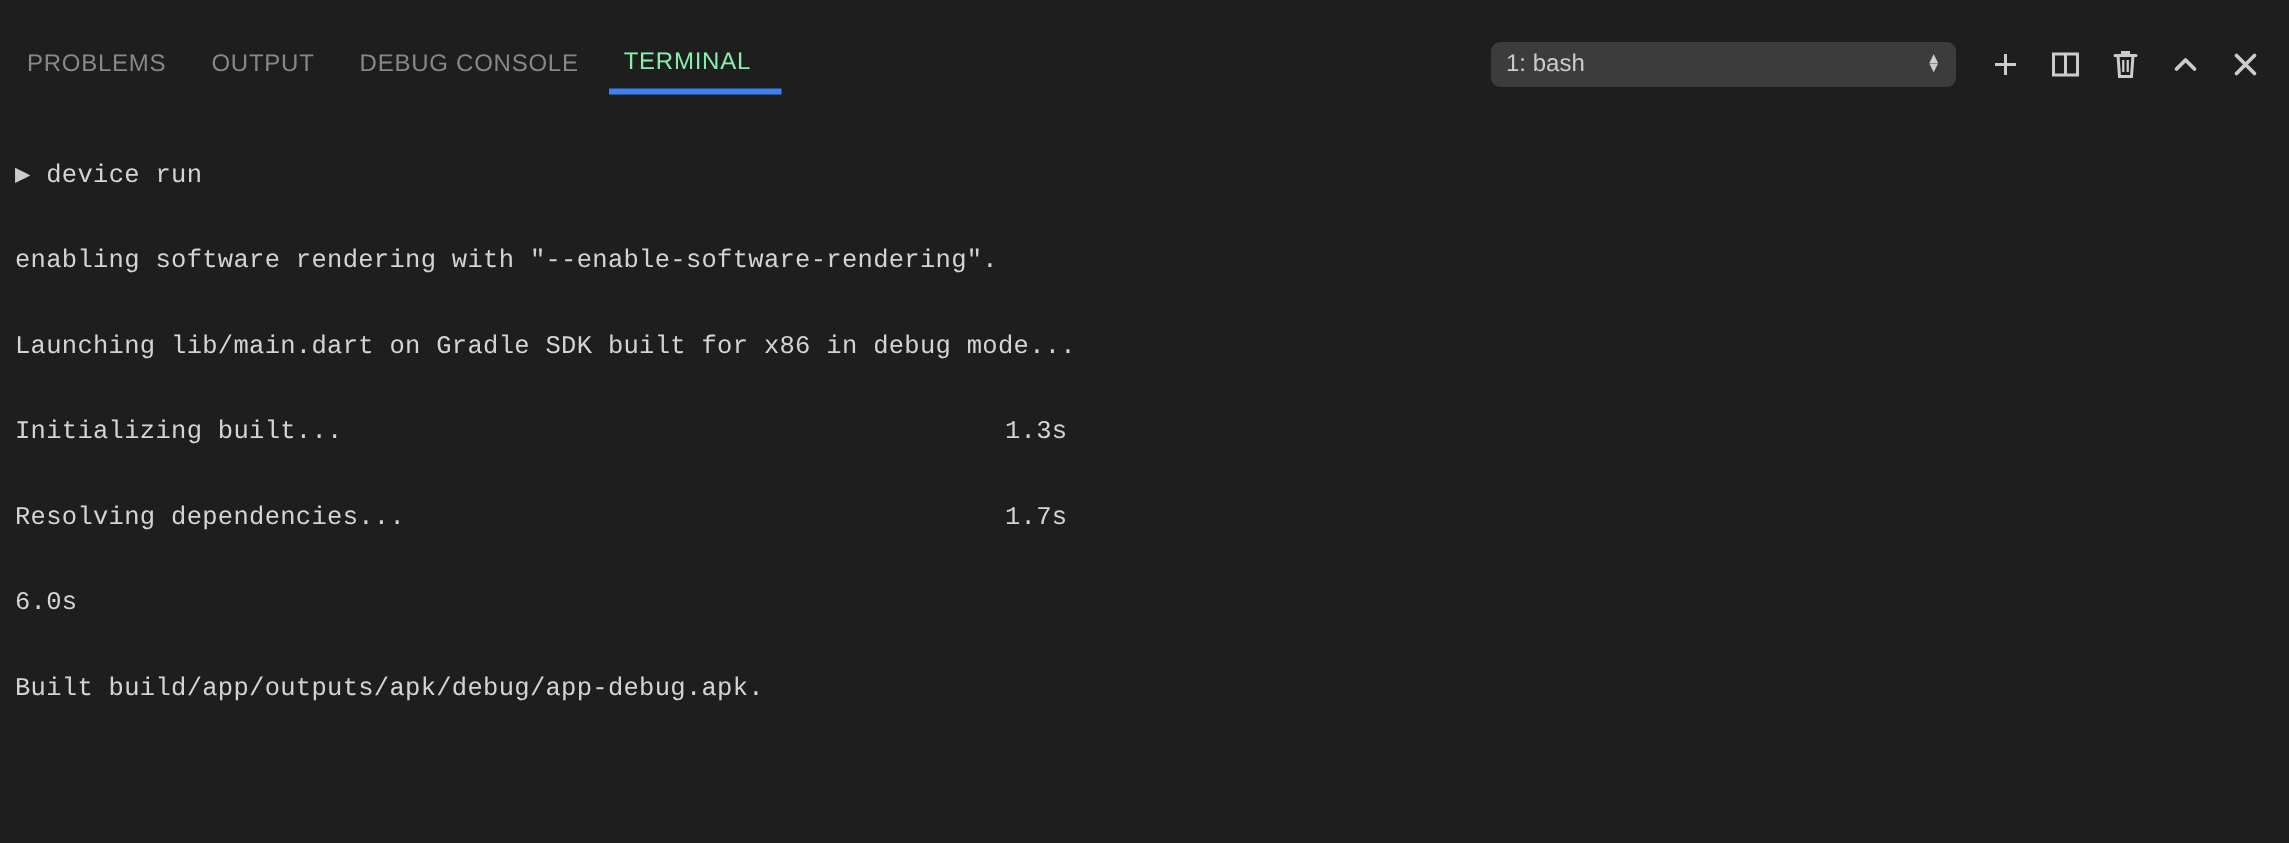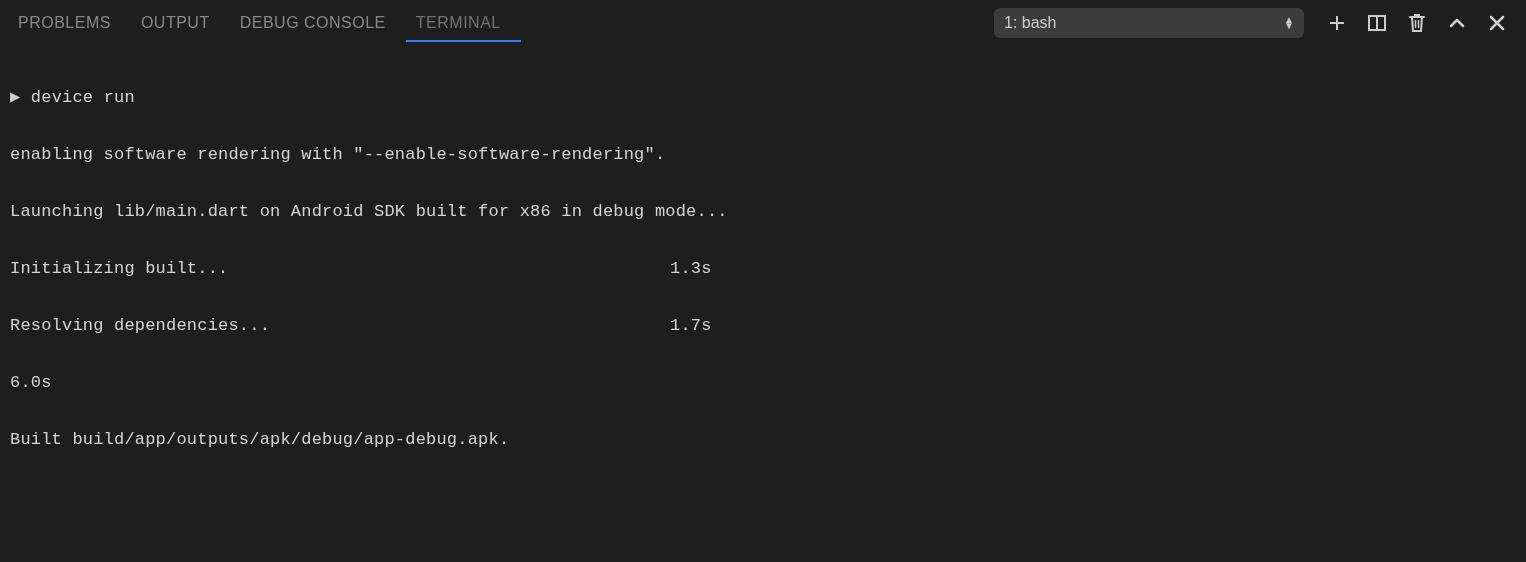--- a/index.html
+++ b/index.html
@@ -11,38 +11,39 @@
     width: 1526px;
     height: 562px;
     overflow: hidden;
   }
   .panel-header {
     display: flex;
     align-items: center;
     height: 45px;
     padding: 0 8px;
     background: #1e1e1e;
+    margin-top: 20px;
   }
   .tab-group {
     display: flex;
     align-items: center;
     gap: 0;
   }
   .tab {
     padding: 10px 20px 8px 10px;
     color: #888888;
     font-family: -apple-system, "Segoe UI", Arial, sans-serif;
     font-size: 16px;
     letter-spacing: 0.5px;
     cursor: pointer;
     border-bottom: 2px solid transparent;
   }
   .tab.active {
-    color: #737373;
-    border-bottom: 2px solid #3b82f6;
+    color: #86efac;
+    border-bottom: 4px solid #3b82f6;
   }
   .spacer { flex: 1; }
   .dropdown {
     display: flex;
     align-items: center;
     justify-content: space-between;
     background: #3c3c3c;
     color: #cccccc;
     border-radius: 6px;
     height: 30px;
@@ -135,21 +136,21 @@
       <svg width="20" height="20" viewBox="0 0 20 20">
           <path d="M4 4l12 12M16 4L4 16" stroke="currentColor" stroke-width="2.5" stroke-linecap="round"></path>
         </svg>
     </div>
   </div>
 </div>
 
 <div class="terminal">
 <div><span class="prompt-sym">▶</span> <span>device run</span></div>
 <div>enabling software rendering with "--enable-software-rendering".</div>
-<div>Launching lib/main.dart on Android SDK built for x86 in debug mode...</div>
+<div>Launching lib/main.dart on Gradle SDK built for x86 in debug mode...</div>
 <div class="timed-line"><span class="lbl">Initializing built...</span><span>1.3s</span></div>
 <div class="timed-line"><span class="lbl">Resolving dependencies...</span><span>1.7s</span></div>
 <div class="timed-line"><span>6.0s</span></div>
 <div>Built build/app/outputs/apk/debug/app-debug.apk.</div>
 
 
 
 
 
 <div></div>

